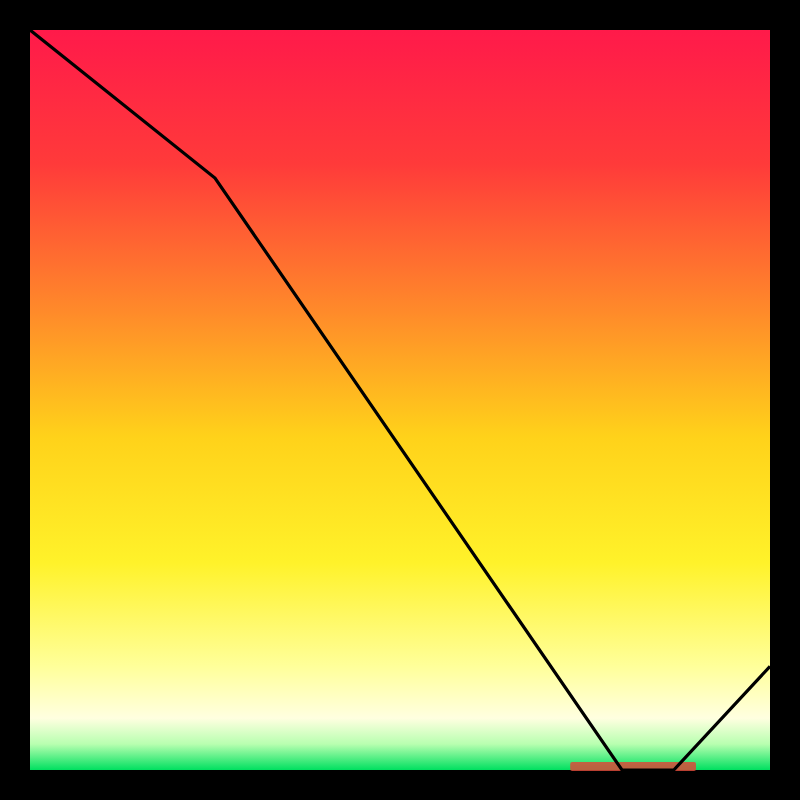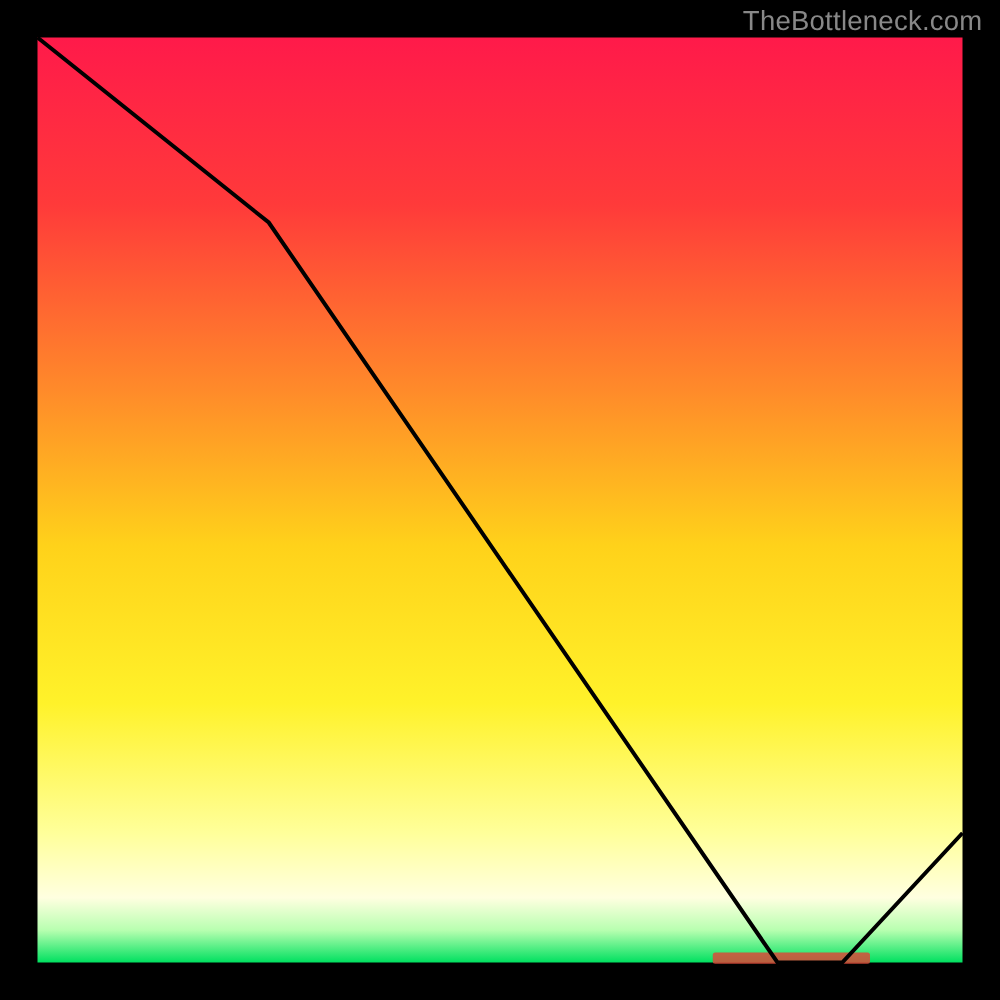--- a/index.html
+++ b/index.html
@@ -27,21 +27,20 @@
     z-index: 10;
   }
   svg {
     display: block;
   }
 </style>
 </head>
 <body>
 
 <div class="container">
-  <div class="watermark">TheBottleneck.com</div>
 
   <svg id="chart-svg" width="800" height="800">
     <defs>
       <linearGradient id="bg-grad" x1="0" y1="0" x2="0" y2="1">
           <stop offset="0%" stop-color="#ff1a4a"></stop>
           <stop offset="18%" stop-color="#ff3a3a"></stop>
           <stop offset="38%" stop-color="#ff8a2a"></stop>
           <stop offset="55.00000000000001%" stop-color="#ffd21a"></stop>
           <stop offset="72%" stop-color="#fff22a"></stop>
           <stop offset="86%" stop-color="#ffff9a"></stop>

